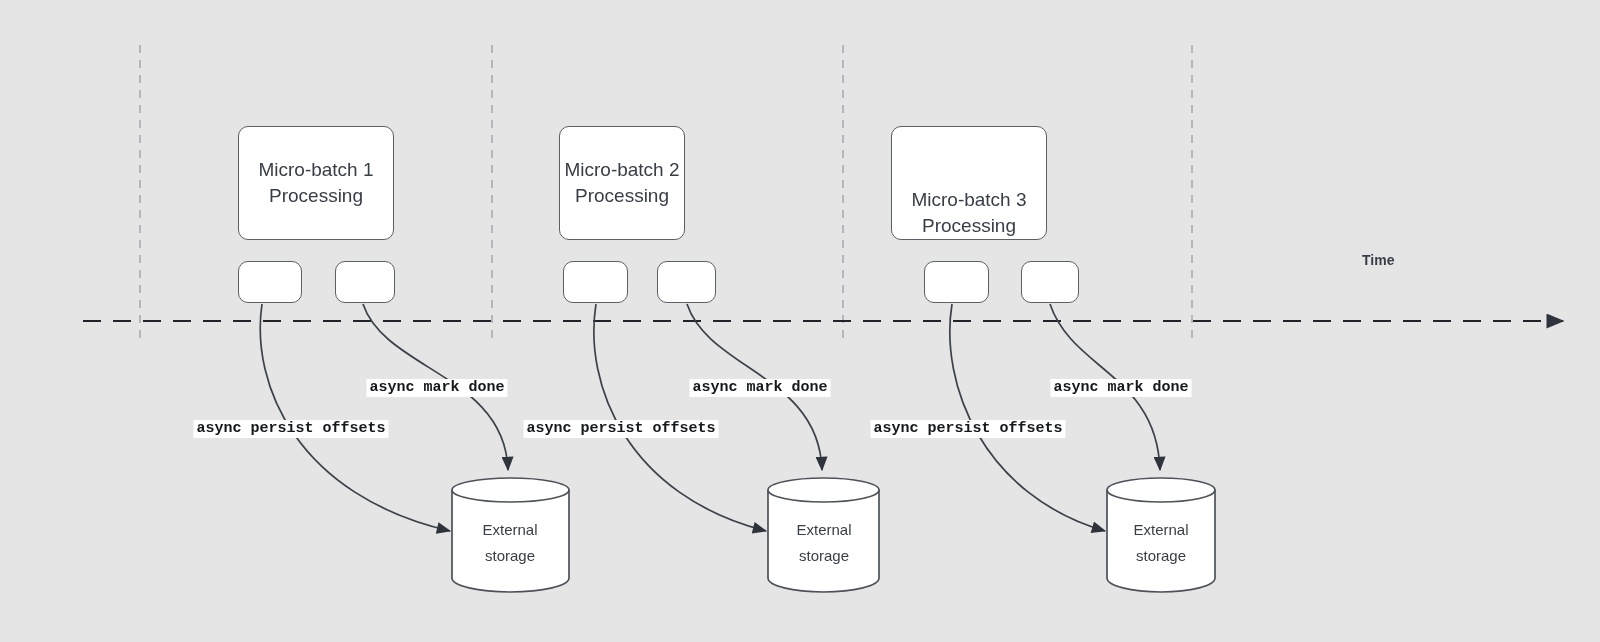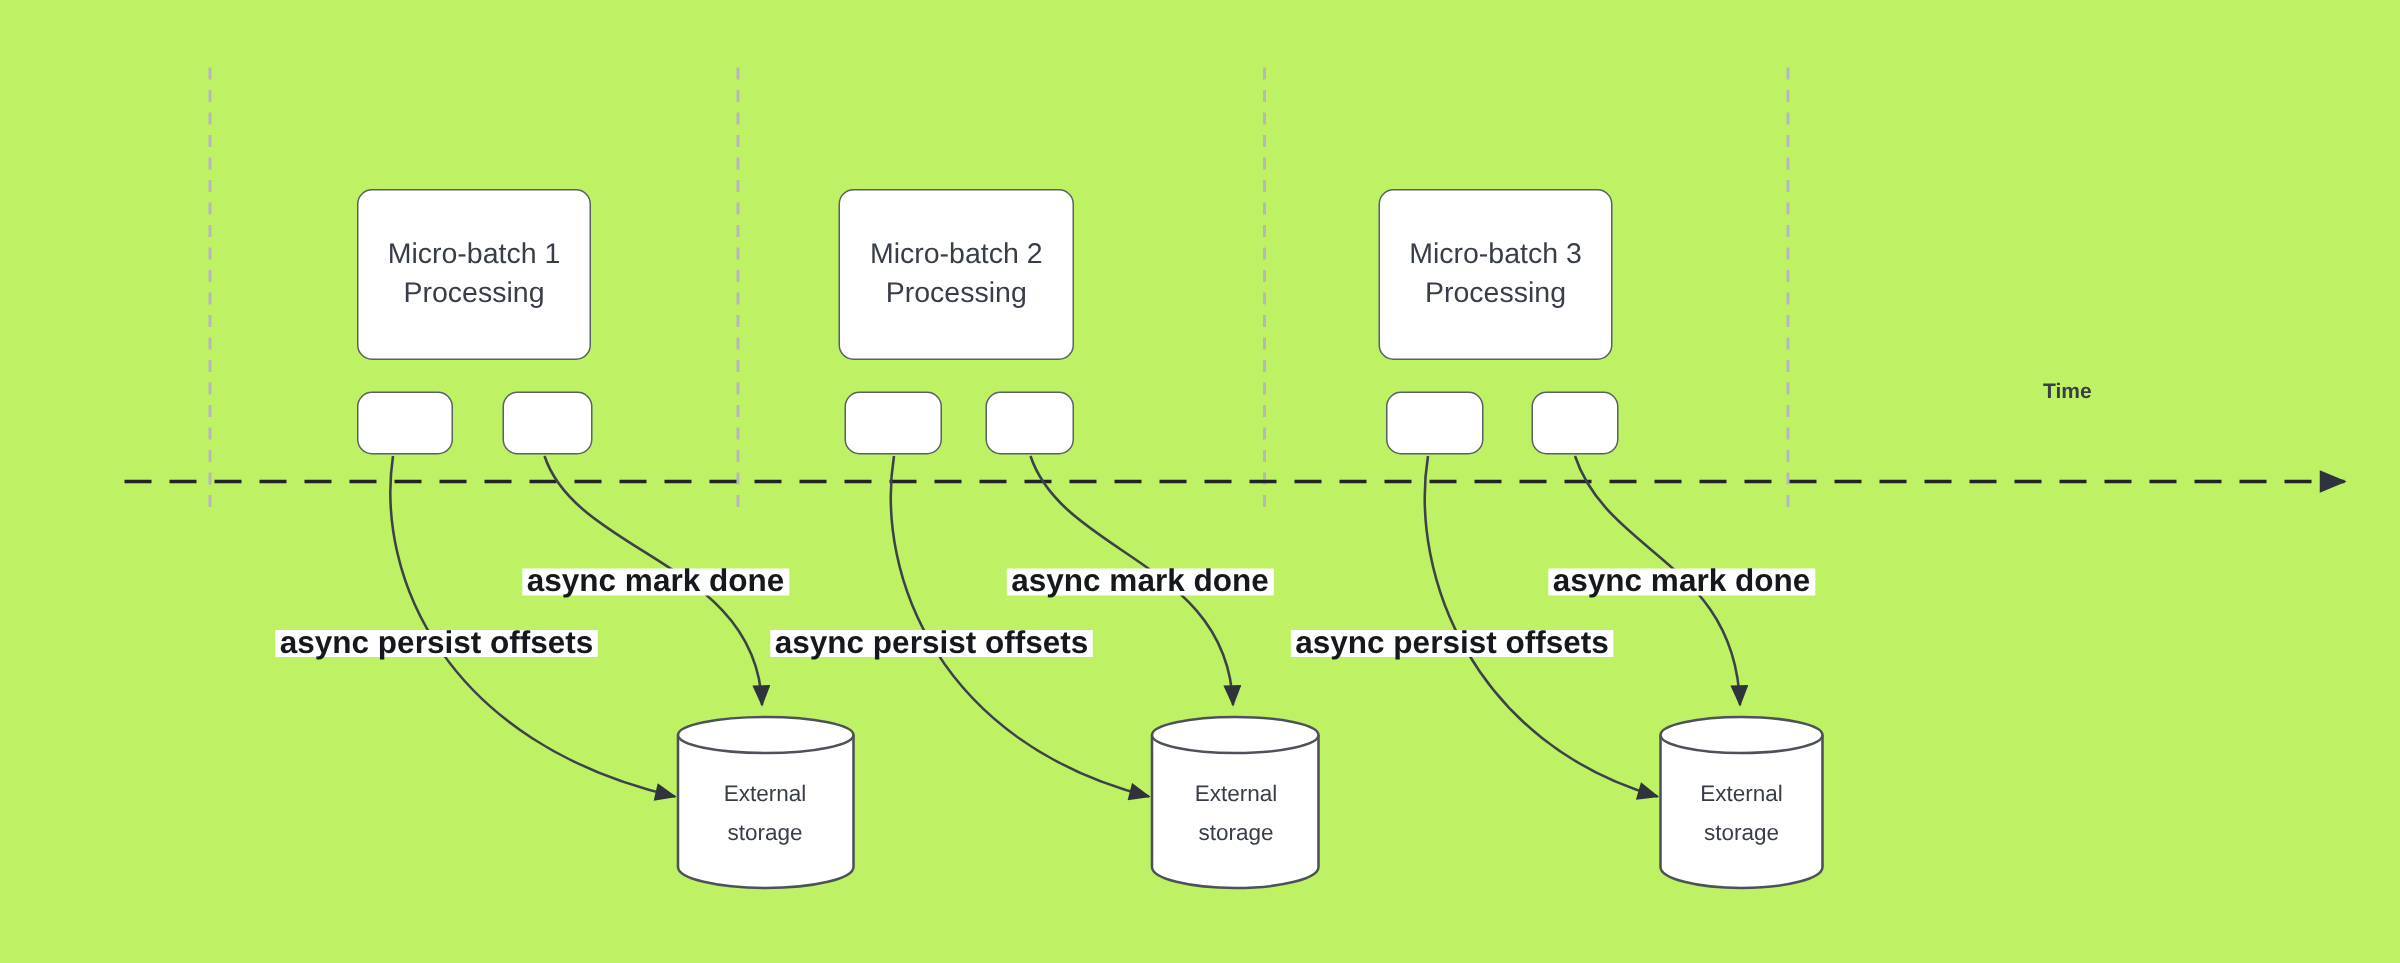--- a/index.html
+++ b/index.html
@@ -1,20 +1,20 @@
 <!DOCTYPE html>
 <html><head>
 <meta charset="utf-8">
 <style>
   html, body { margin: 0; padding: 0; background: #ffffff; }
   .canvas {
     position: relative;
     width: 1600px;
     height: 642px;
-    background: #bef264;
+    background: #e5e5e5;
     font-family: "Liberation Sans", sans-serif;
     overflow: hidden;
   }
   .layer { position: absolute; left: 0; top: 0; width: 1600px; height: 642px; }
 
   
   .proc-box {
     position: absolute;
     top: 126px;
     width: 156px;
@@ -26,22 +26,22 @@
     flex-direction: column;
     align-items: center;
     justify-content: center;
     text-align: center;
     font-size: 19px;
     line-height: 26px;
     color: #383e48;
     box-sizing: border-box;
   }
   .g1 .proc-box { left: 238px; }
-  .g2 .proc-box { left: 559px; width: 157px; }
-  .g3 .proc-box { left: 919px; }
+  .g2 .proc-box { left: 559px; width: 126px; }
+  .g3 .proc-box { left: 891px; justify-content: flex-end; }
 
   
   .mini {
     position: absolute;
     top: 261px;
     height: 42px;
     border: 1.7px solid #596066;
     border-radius: 10px;
     background: #ffffff;
     box-sizing: border-box;
@@ -50,27 +50,28 @@
   .g1 .mini-b { left: 335px; width: 60px; }
   .g2 .mini-a { left: 563px; width: 65px; }
   .g2 .mini-b { left: 657px; width: 59px; }
   .g3 .mini-a { left: 924px; width: 65px; }
   .g3 .mini-b { left: 1021px; width: 58px; }
 
   
   .arrow-label {
     position: absolute;
     transform: translateX(-50%);
-    font-size: 21px;
+    font-size: 15px;
     font-weight: 700;
     color: #15181c;
     background: #ffffff;
     padding: 0 3px;
     white-space: nowrap;
     line-height: 18px;
+    font-family: Liberation Mono, monospace;
   }
   .persist-label { top: 420px; text-align: right; }
   .done-label { top: 379px; }
   .g1 .persist-label { left: 291px; }
   .g1 .done-label { left: 437px; }
   .g2 .persist-label { left: 621px; }
   .g2 .done-label { left: 760px; }
   .g3 .persist-label { left: 968px; }
   .g3 .done-label { left: 1121px; }
 

